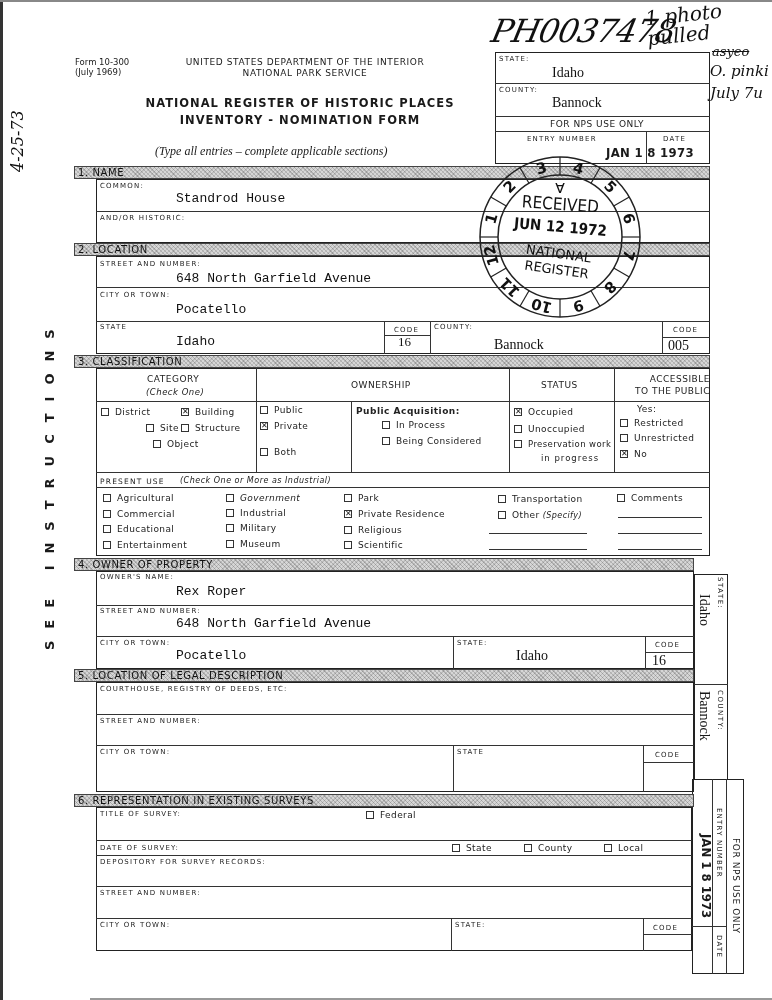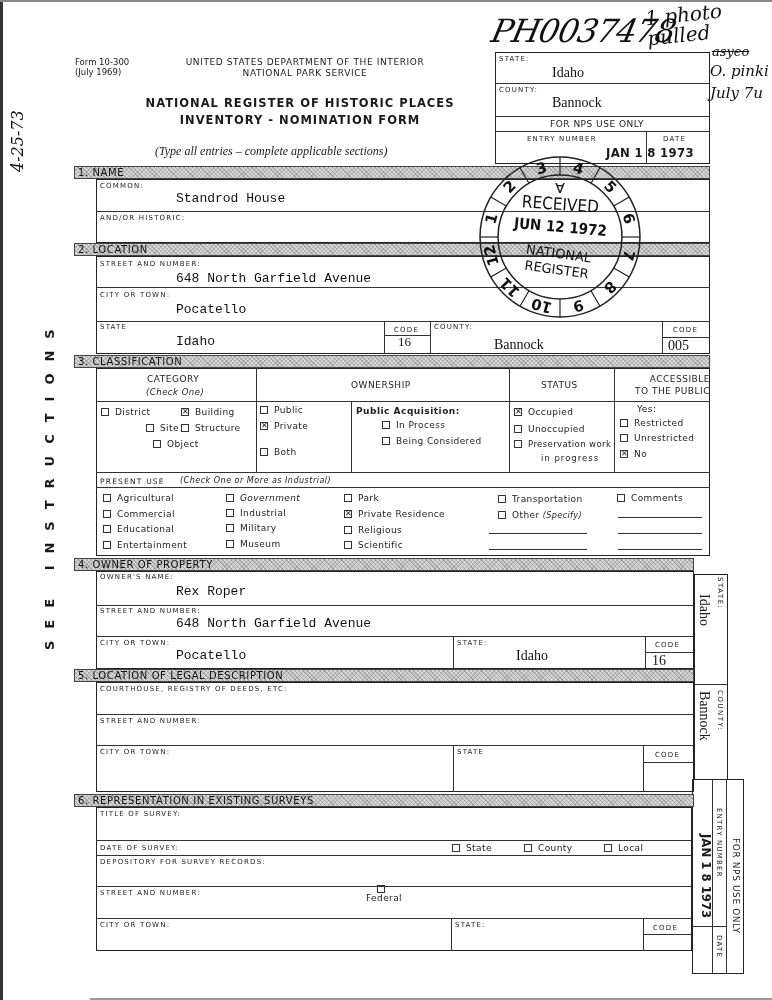--- a/index.html
+++ b/index.html
@@ -335,21 +335,21 @@
 <div class="vtext" style="left:741px;top:838px;font-size:9px;letter-spacing:.6px;transform:rotate(90deg);">FOR NPS USE ONLY</div>
 <div class="vtext" style="left:723px;top:808px;font-size:7px;letter-spacing:1.2px;transform:rotate(90deg);">ENTRY NUMBER</div>
 <div class="vtext" style="left:723px;top:935px;font-size:7px;letter-spacing:1.2px;transform:rotate(90deg);">DATE</div>
 <div class="vtext stampdate" style="left:714px;top:834px;font-size:13px;transform:rotate(90deg);">JAN 1 8 1973</div>
 
 <div class="sec" style="top:794px;width:620px;">6. REPRESENTATION IN EXISTING SURVEYS</div>
 <div class="box" style="left:96px;top:807px;width:596px;height:144px;"></div>
 <div class="lbl" style="left:100px;top:810px;">TITLE OF SURVEY:</div>
 <div class="hl" style="left:96px;top:840px;width:596px;"></div>
 <div class="lbl" style="left:100px;top:844px;">DATE OF SURVEY:</div>
-<div class="cb" style="left:366px;top:885px;flex-direction:column;">
+<div class="cb" style="left:366px;top:810px;">
     <span class="sq"></span>
     <span>Federal</span>
   </div>
 <div class="cb" style="left:452px;top:843px;">
     <span class="sq"></span>
     <span>State</span>
   </div>
 <div class="cb" style="left:524px;top:843px;">
     <span class="sq"></span>
     <span>County</span>

